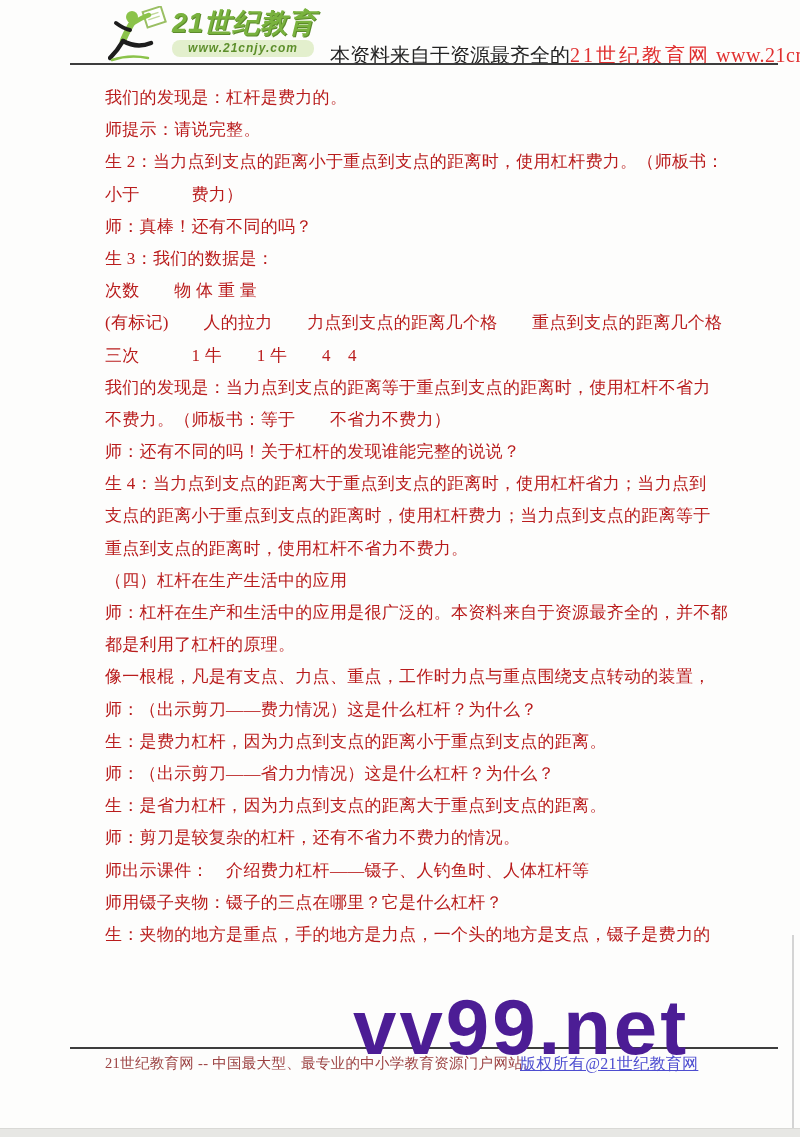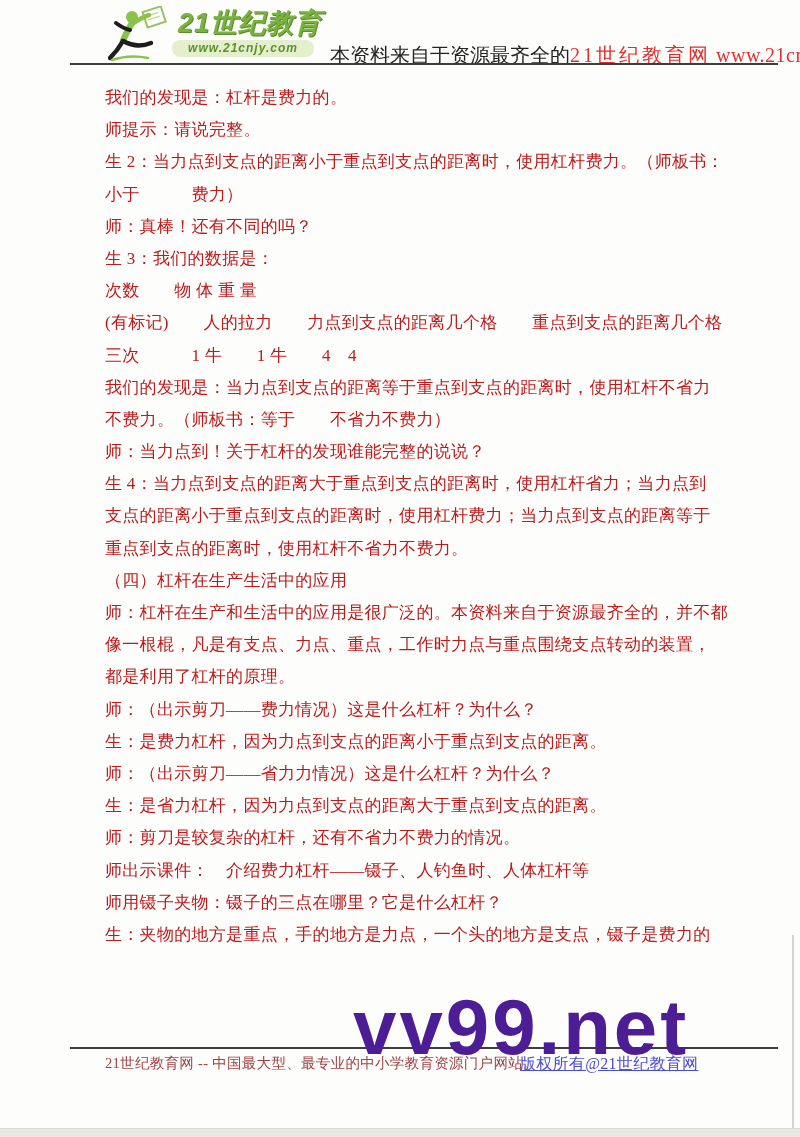--- a/index.html
+++ b/index.html
@@ -17,21 +17,21 @@
   .logo{
     position:absolute;left:108px;top:6px;width:215px;height:56px;
   }
   .logo-figure{position:absolute;left:0;top:0;width:62px;height:56px;}
   .logo-text-block{position:absolute;left:64px;top:2px;width:150px;}
   .logo-brand{
     font-family:"Liberation Sans","DejaVu Sans",sans-serif;
     font-weight:bold;font-style:italic;
     font-size:27px;line-height:30px;color:#79b23e;
     text-shadow:1px 1px 0 #5c8a2c;
-    letter-spacing:1px;white-space:nowrap;text-align:right;
+    letter-spacing:1px;white-space:nowrap;
   }
   .logo-url-badge{
     margin-top:2px;background:#e3efcd;border-radius:8px;
     width:142px;height:17px;line-height:17px;text-align:center;
     font-family:"Liberation Sans","DejaVu Sans",sans-serif;
     font-weight:bold;font-style:italic;
     font-size:12px;color:#5d8f2b;letter-spacing:1px;
   }
   .tagline{
     position:absolute;left:330px;top:42px;width:450px;height:20px;
@@ -131,28 +131,28 @@
     <div class="line">师提示：请说完整。</div>
     <div class="line">生 2：当力点到支点的距离小于重点到支点的距离时，使用杠杆费力。（师板书：</div>
     <div class="line">小于　　　费力）</div>
     <div class="line">师：真棒！还有不同的吗？</div>
     <div class="line">生 3：我们的数据是：</div>
     <div class="line">次数　　物 体 重 量</div>
     <div class="line">(有标记)　　人的拉力　　力点到支点的距离几个格　　重点到支点的距离几个格</div>
     <div class="line">三次　　　1 牛　　1 牛　　4　4</div>
     <div class="line">我们的发现是：当力点到支点的距离等于重点到支点的距离时，使用杠杆不省力</div>
     <div class="line">不费力。（师板书：等于　　不省力不费力）</div>
-    <div class="line">师：当力点到！关于杠杆的发现谁能完整的说说？</div>
+    <div class="line">师：还有不同的吗！关于杠杆的发现谁能完整的说说？</div>
     <div class="line">生 4：当力点到支点的距离大于重点到支点的距离时，使用杠杆省力；当力点到</div>
     <div class="line">支点的距离小于重点到支点的距离时，使用杠杆费力；当力点到支点的距离等于</div>
     <div class="line">重点到支点的距离时，使用杠杆不省力不费力。</div>
     <div class="line">（四）杠杆在生产生活中的应用</div>
     <div class="line">师：杠杆在生产和生活中的应用是很广泛的。本资料来自于资源最齐全的，并不都</div>
+    <div class="line">都是利用了杠杆的原理。</div>
     <div class="line">像一根棍，凡是有支点、力点、重点，工作时力点与重点围绕支点转动的装置，</div>
-    <div class="line">都是利用了杠杆的原理。</div>
     <div class="line">师：（出示剪刀——费力情况）这是什么杠杆？为什么？</div>
     <div class="line">生：是费力杠杆，因为力点到支点的距离小于重点到支点的距离。</div>
     <div class="line">师：（出示剪刀——省力力情况）这是什么杠杆？为什么？</div>
     <div class="line">生：是省力杠杆，因为力点到支点的距离大于重点到支点的距离。</div>
     <div class="line">师：剪刀是较复杂的杠杆，还有不省力不费力的情况。</div>
     <div class="line">师出示课件：　介绍费力杠杆——镊子、人钓鱼时、人体杠杆等</div>
     <div class="line">师用镊子夹物：镊子的三点在哪里？它是什么杠杆？</div>
     <div class="line">生：夹物的地方是重点，手的地方是力点，一个头的地方是支点，镊子是费力的</div>
   </div>
 

